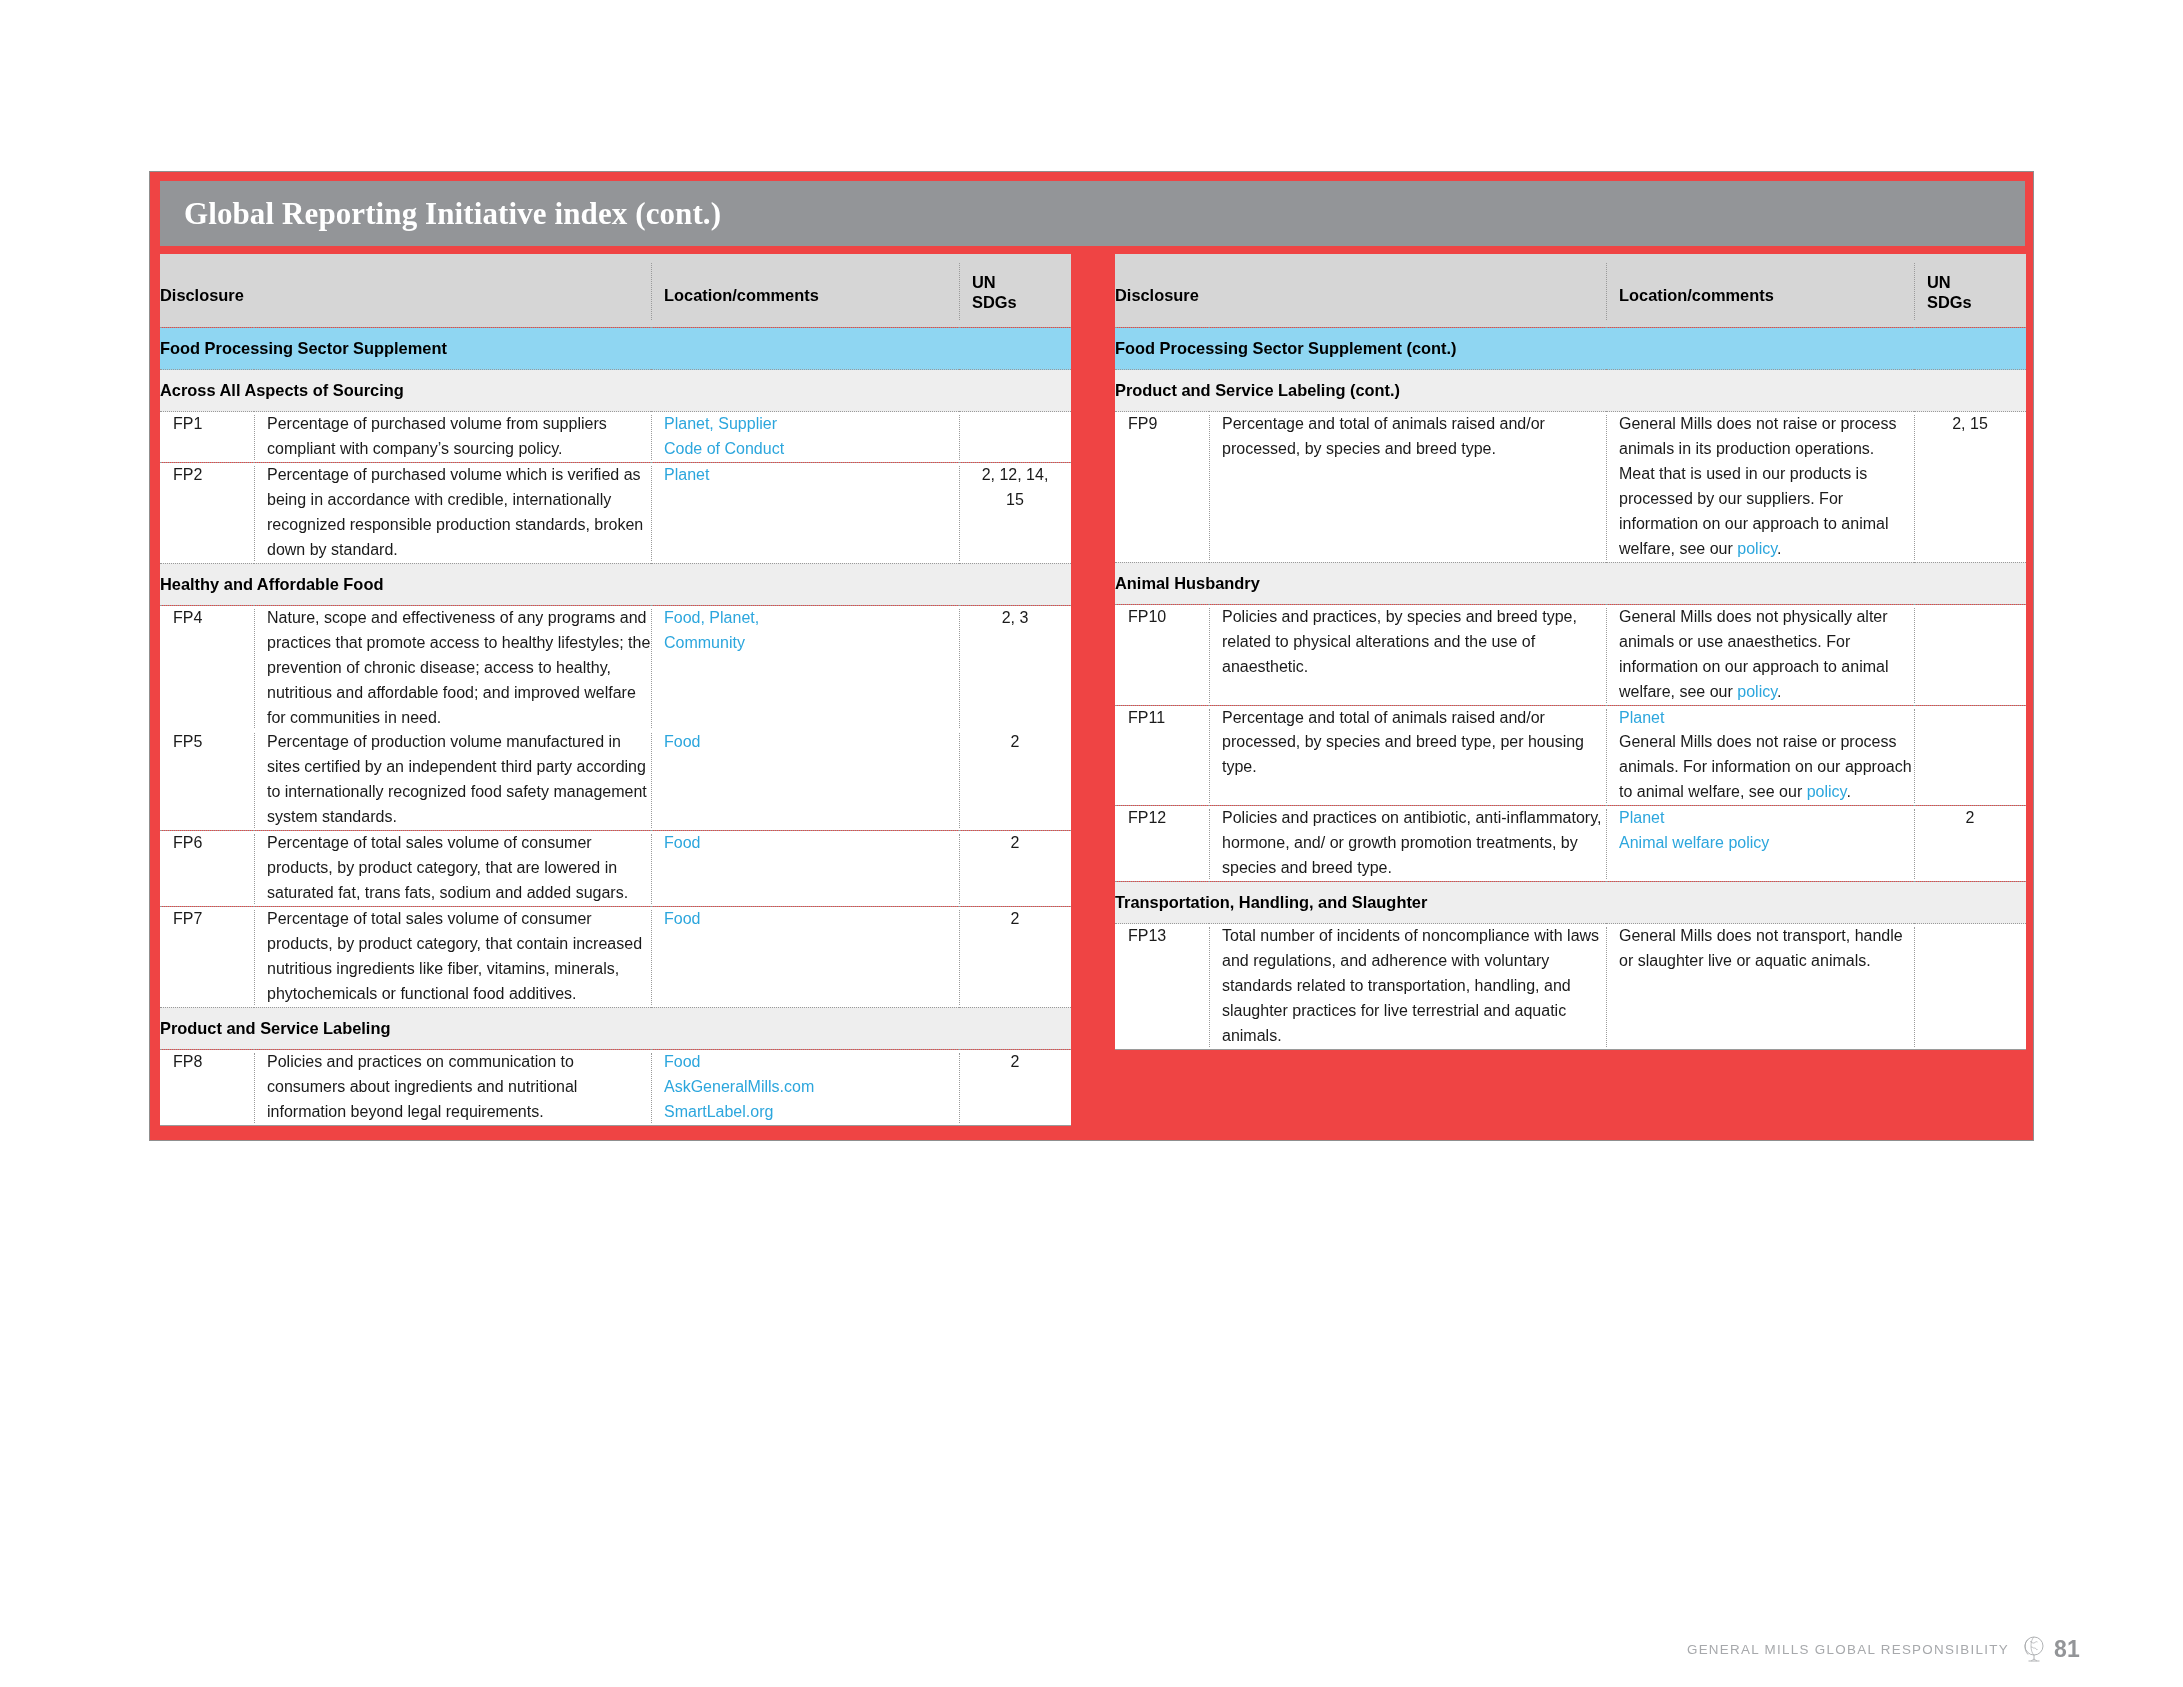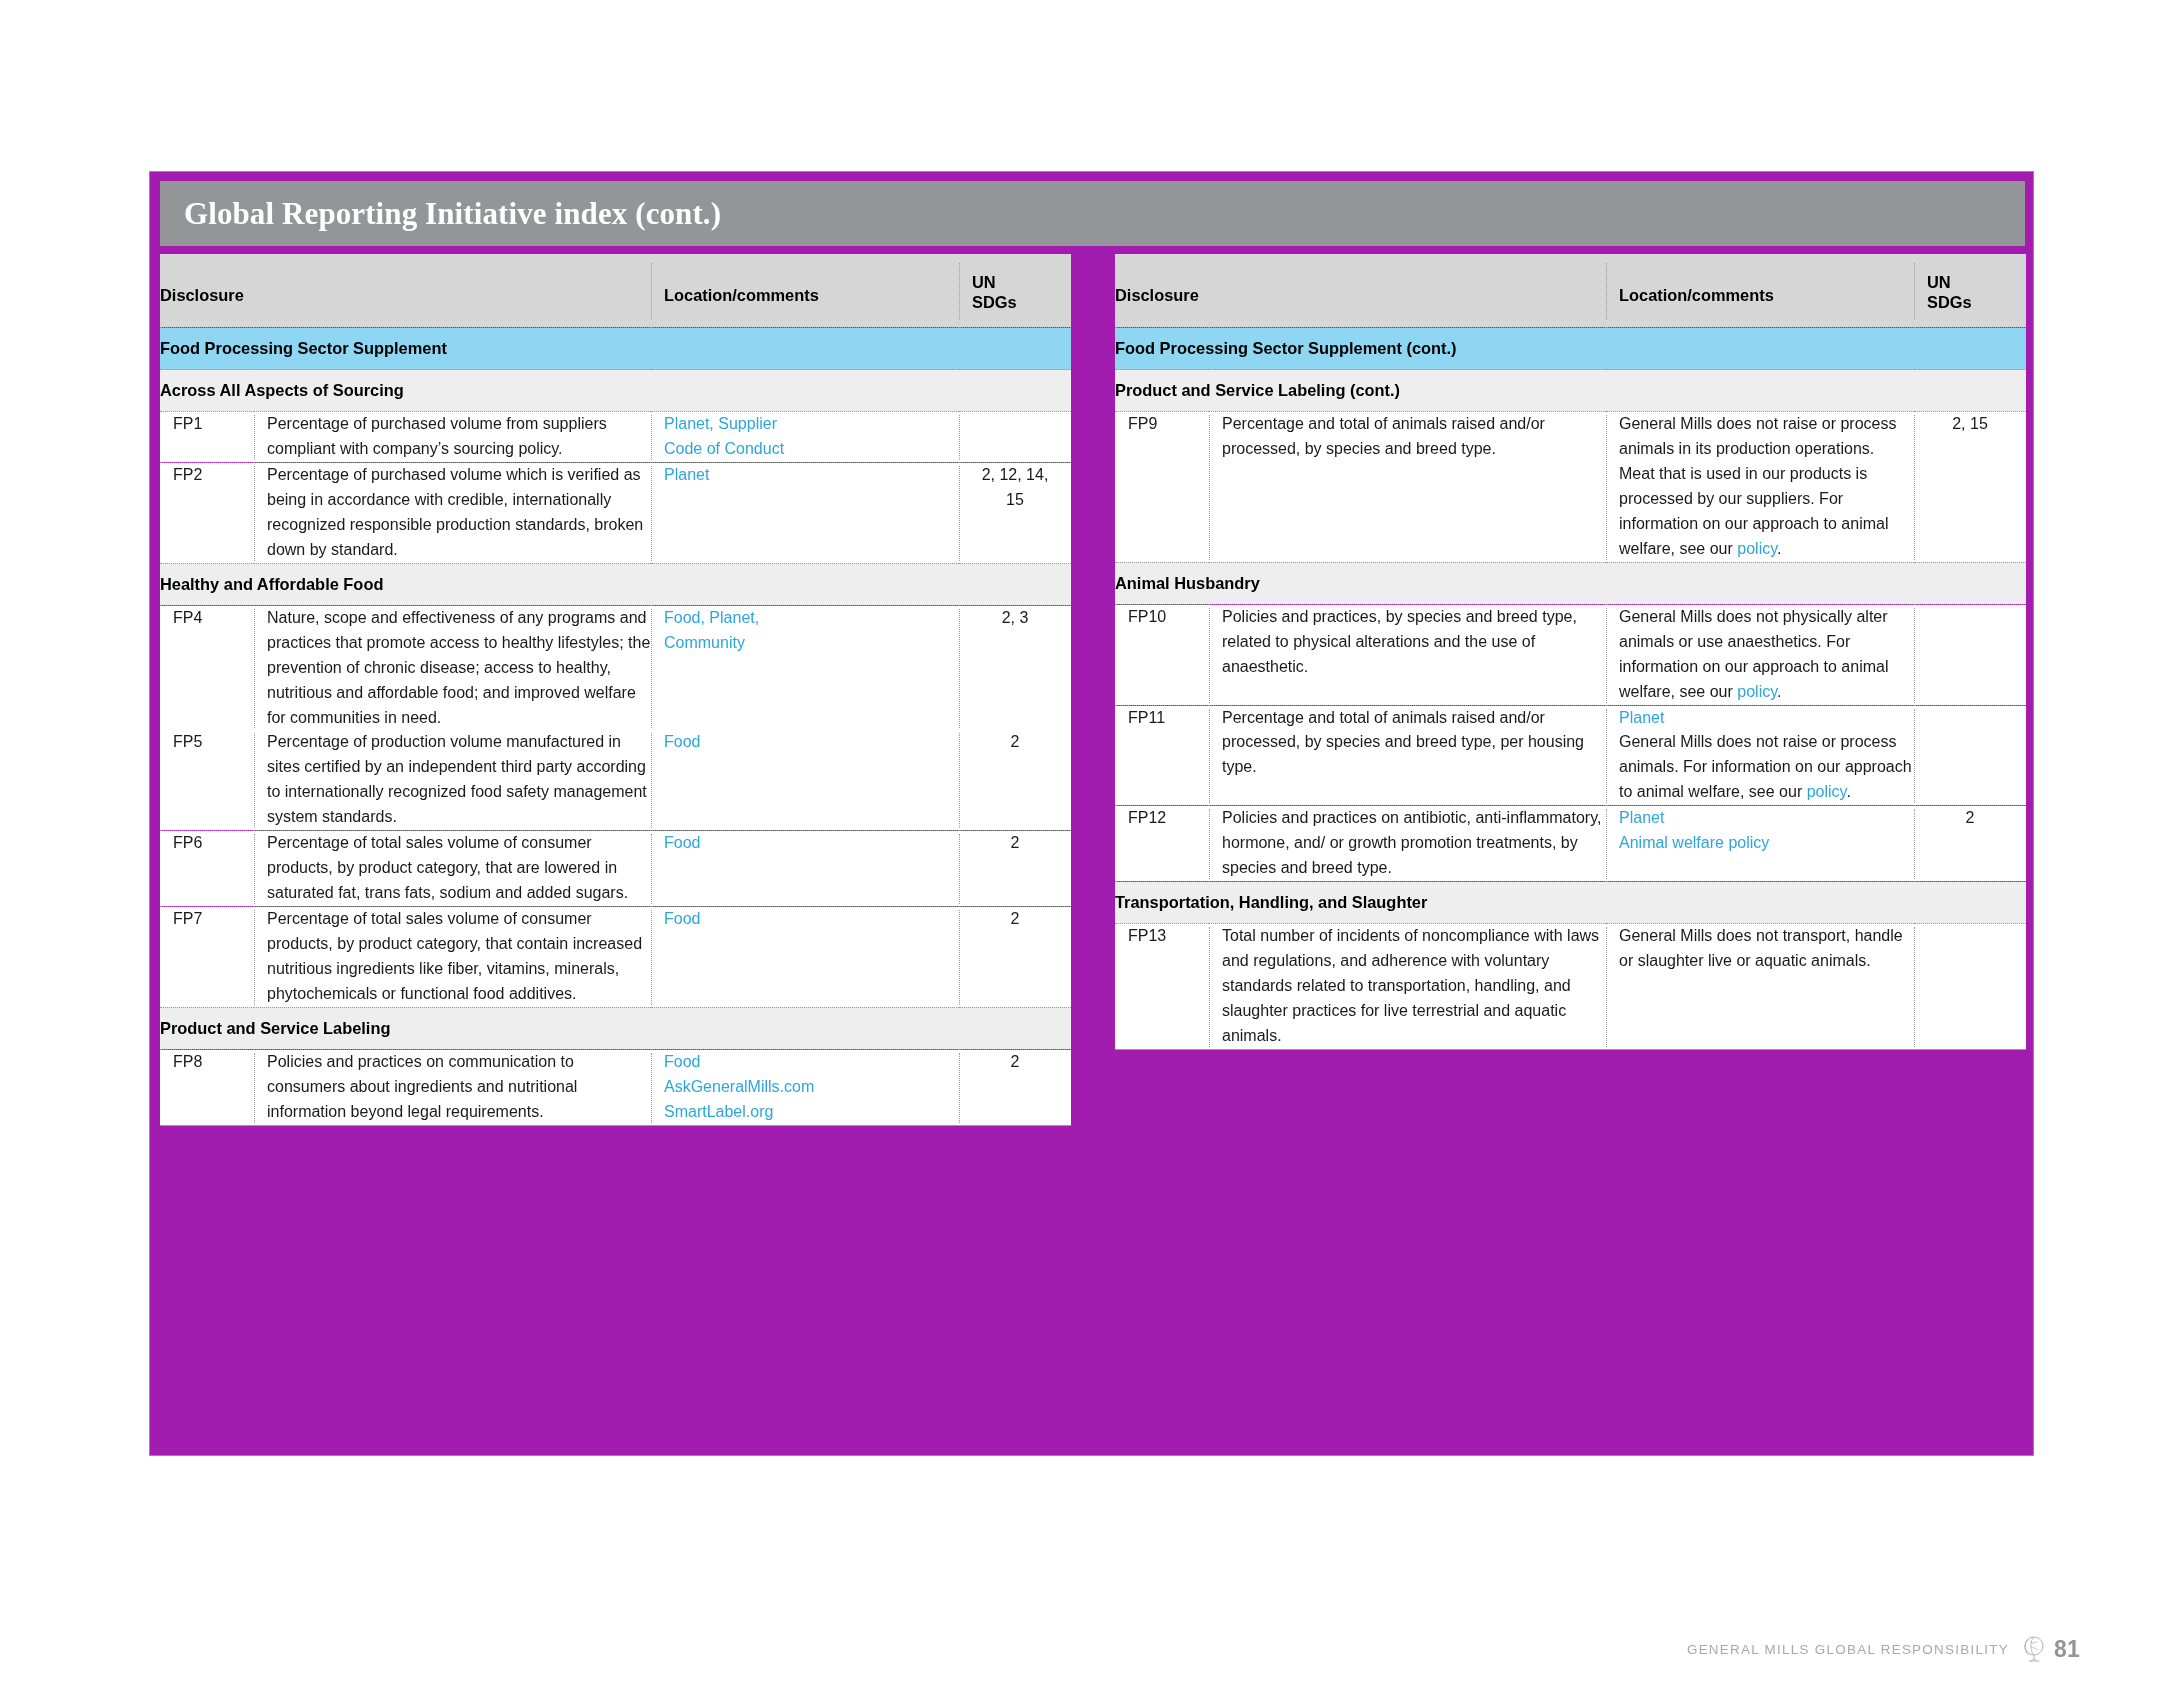--- a/index.html
+++ b/index.html
@@ -13,24 +13,24 @@
     font-family: "Liberation Sans", sans-serif;
     -webkit-font-smoothing: antialiased;
   }
 
   
   .page {
     position: absolute;
     left: 149px;
     top: 171px;
     width: 1885px;
-    height: 1285px;
+    height: 970px;
     border: 1px solid #8f8f8f;
     box-sizing: border-box;
-    background: #a21caf;
+    background: #ef4444;
   }
 
   
   .title-bar {
     position: absolute;
     left: 10px;
     top: 9px;
     width: 1865px;
     height: 65px;
     background: #939598;

